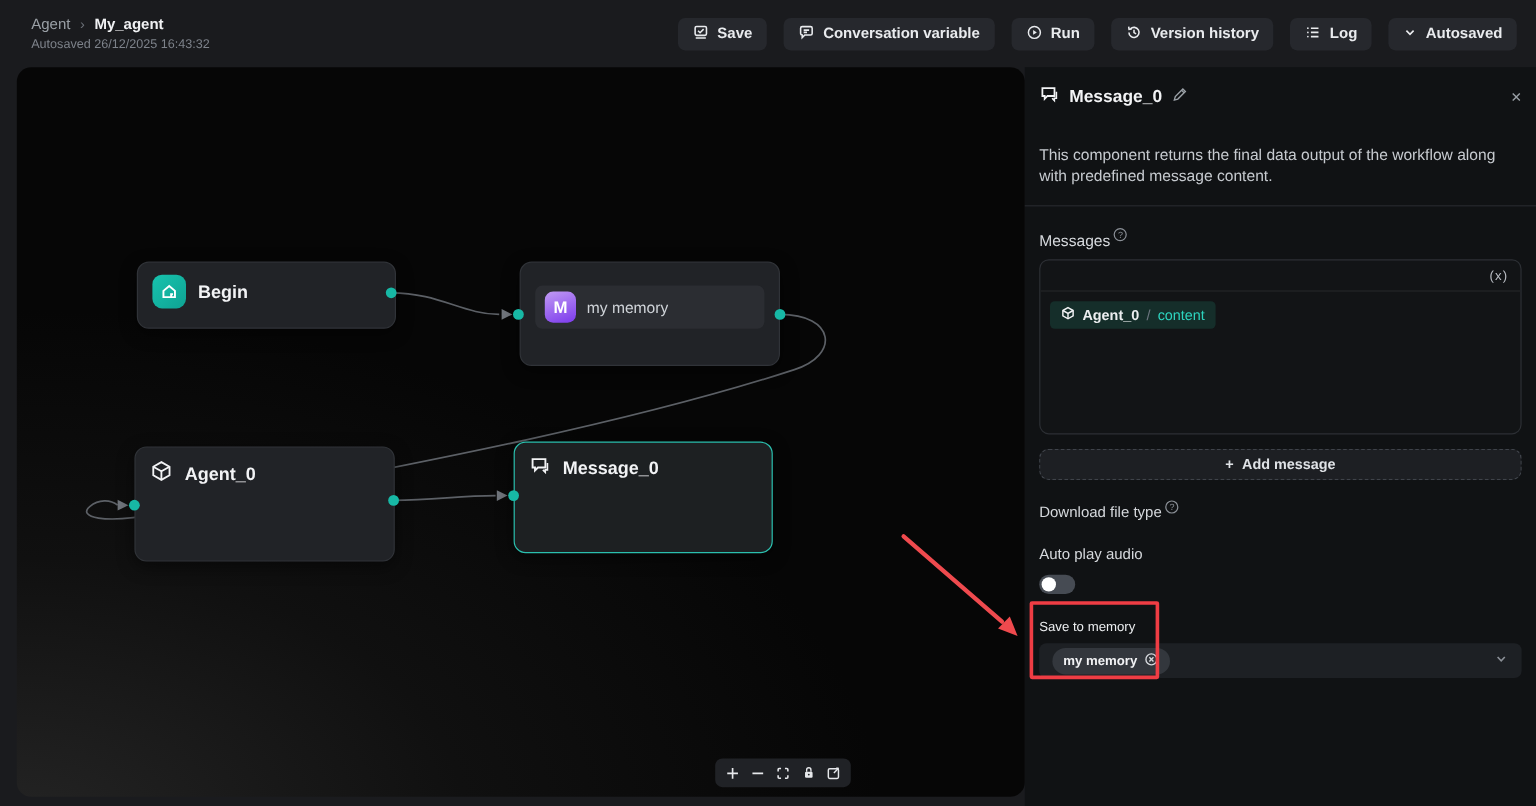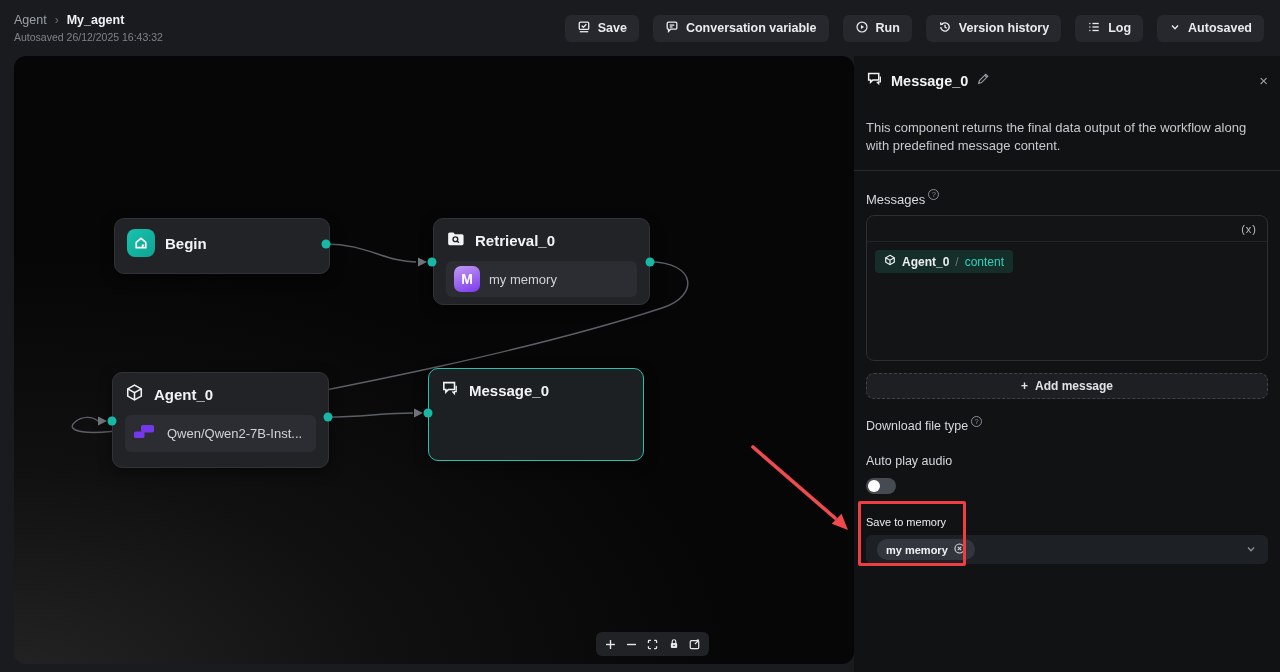--- a/index.html
+++ b/index.html
@@ -4,21 +4,21 @@
 <style>
   * { margin:0; padding:0; box-sizing:border-box; }
   html,body { width:1280px; height:672px; overflow:hidden; }
   body {
     background:#1a1b1e;
     font-family:"Liberation Sans","DejaVu Sans",sans-serif;
     color:#e8eaed;
     position:relative;
   }
   
-  .topbar { height:56px; display:flex; align-items:center; padding:0 16px 0 14px; }
+  .topbar { height:56px; display:flex; align-items:center; padding:0 16px 0 26px; }
   .tb-left { display:flex; flex-direction:column; gap:4px; }
   .breadcrumb { display:flex; align-items:center; gap:8px; font-size:12.5px; }
   .bc-root { color:#9aa0a6; }
   .bc-sep { color:#6b7077; font-size:12px; }
   .bc-current { color:#f0f1f3; font-weight:700; }
   .autosaved { font-size:10.5px; color:#7d828a; }
   .tb-buttons { margin-left:auto; display:flex; gap:14px; }
   .tb-btn {
     display:flex; align-items:center; gap:7px; height:27px; padding:0 12px;
     background:#26282d; border:none; border-radius:6px; color:#e9ebee;
@@ -223,55 +223,36 @@
           <svg width="16" height="16" viewBox="0 0 16 16" fill="none" stroke="#fff" stroke-width="1.6">
               <path d="M3.2 7.4 L8 3.3 L12.8 7.4 V12.6 H3.2 Z"></path>
               <path d="M9.6 12.6 v-2.4 h1.6"></path>
             </svg>
         </span>
         <span class="node-title">Begin</span>
       </div>
     </div>
 
     <div class="node" style="left:419px; top:162px; width:217px; height:87px;">
-      <div class="node-head">
-        <span>
-          <svg width="19" height="19" viewBox="0 0 16 16">
-              <path d="M1.8 4.2 a1.3 1.3 0 0 1 1.3-1.3 h3.1 l1.3 1.5 h6 a1.3 1.3 0 0 1 1.3 1.3 v6.6 a1.3 1.3 0 0 1-1.3 1.3 H3.1 a1.3 1.3 0 0 1-1.3-1.3 Z" fill="#f2f3f5"></path>
-              <circle cx="7.9" cy="8.6" r="2" fill="none" stroke="#212327" stroke-width="1.2"></circle>
-              <line x1="9.4" y1="10.1" x2="10.9" y2="11.6" stroke="#212327" stroke-width="1.2"></line>
-            </svg>
-        </span>
-        <span class="node-title">Retrieval_0</span>
-      </div>
       <div class="node-inner">
         <span class="avatar-m">M</span>
         <span class="node-inner-text">my memory</span>
       </div>
     </div>
 
     <div class="node" style="left:98px; top:316px; width:217px; height:96px;">
       <div class="node-head">
         <span>
           <svg width="19" height="19" viewBox="0 0 16 16" fill="none" stroke="#f2f3f5" stroke-width="1.3">
               <path d="M8 1.8 L13.7 5 V11 L8 14.2 L2.3 11 V5 Z"></path>
               <path d="M2.3 5 L8 8.2 L13.7 5"></path>
               <path d="M8 8.2 V14.2"></path>
             </svg>
         </span>
         <span class="node-title">Agent_0</span>
-      </div>
-      <div class="node-inner" style="padding:8px 8px;">
-        <span>
-          <svg width="25" height="17" viewBox="0 0 25 17">
-              <rect x="1" y="8.5" width="10.5" height="6.5" rx="1.6" fill="#7537ec"></rect>
-              <rect x="8" y="2" width="13" height="7.5" rx="1.8" fill="#7537ec"></rect>
-            </svg>
-        </span>
-        <span class="node-inner-text">Qwen/Qwen2-7B-Inst...</span>
       </div>
     </div>
 
     <div class="node selected" style="left:414px; top:312px; width:216px; height:93px;">
       <div class="node-head">
         <span>
           <svg width="18" height="18" viewBox="0 0 16 16" fill="none" stroke="#f2f3f5" stroke-width="1.4">
               <path d="M2.5 3.2 h9.5 v6.2 h-5.5 l-2.2 2.2 v-2.2 h-1.8 z"></path>
               <path d="M13.5 6 v5.2 h-1.6 v1.8 l-1.8 -1.8" stroke-width="1.2"></path>
             </svg>

